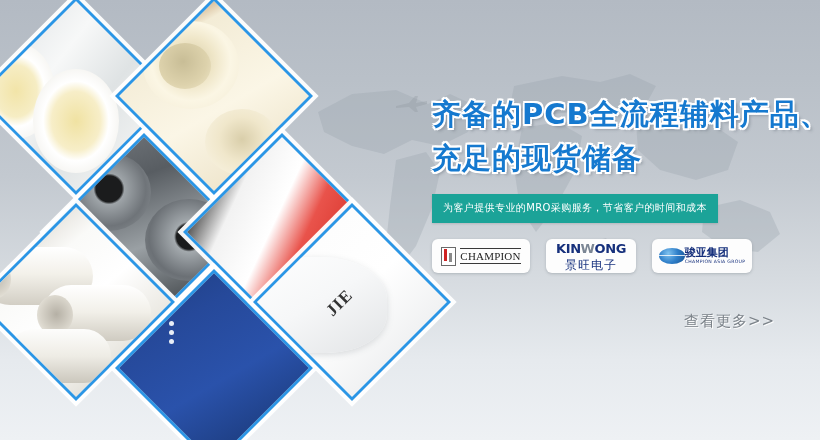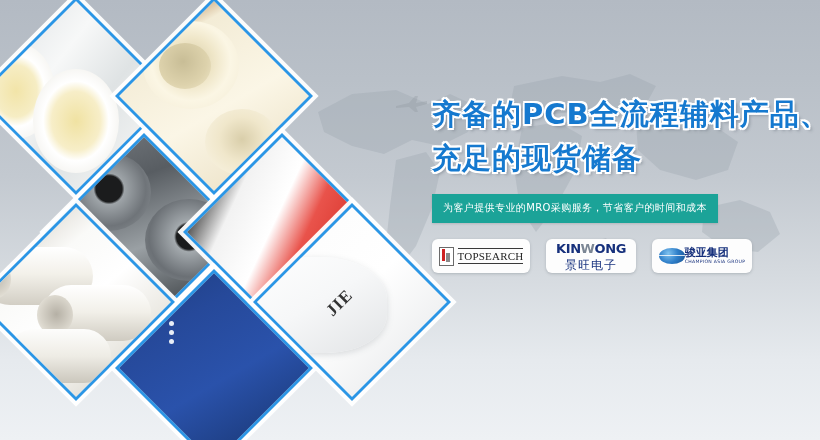--- a/index.html
+++ b/index.html
@@ -232,21 +232,21 @@
 
     <div class="subbar">为客户提供专业的MRO采购服务，节省客户的时间和成本</div>
 
     <div class="logos">
 
       <div class="logorow">
 
         <div class="logobox lb1">
           <div class="ts">
             <span class="ts-ic"></span>
-            <span class="ts-tx">TOPSEARCH</span>
+            <span class="ts-tx">CHAMPION</span>
           </div>
         </div>
 
         <div class="logobox lb2">
           <div class="kw">
             <div class="kw-a"><span>KIN</span><b>W</b><span>ONG</span></div>
             <div class="kw-b">景旺电子</div>
           </div>
         </div>
 
@@ -259,14 +259,15 @@
             </span>
           </div>
         </div>
 
       </div>
 
 
     </div>
   </div>
 
+  <div class="more">查看更多&gt;&gt;</div>
 
 </div>
 
 </body></html>

